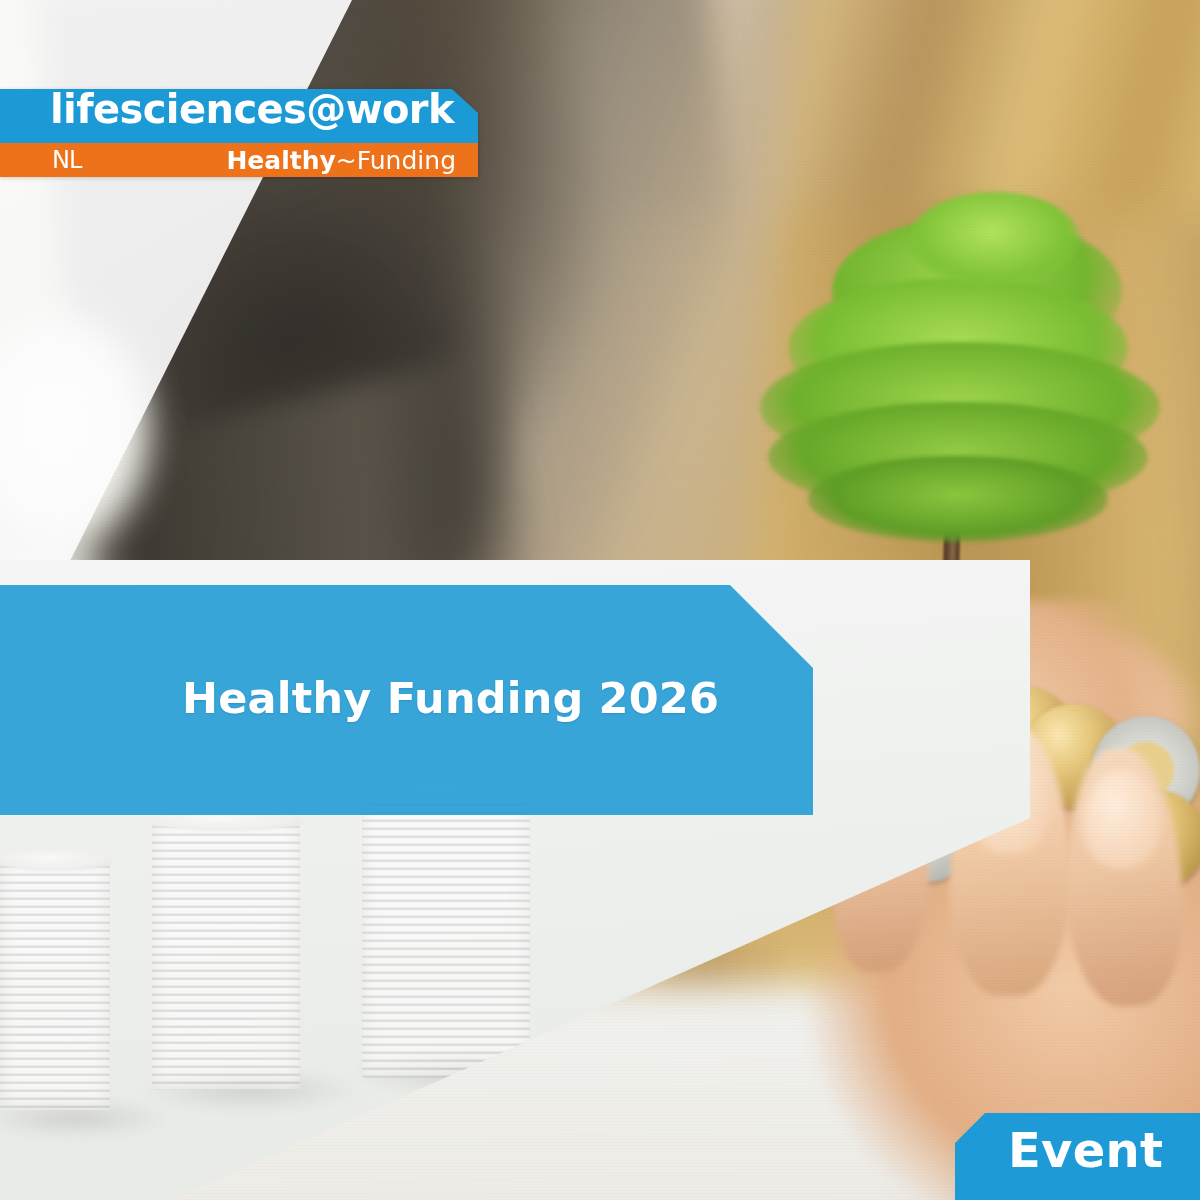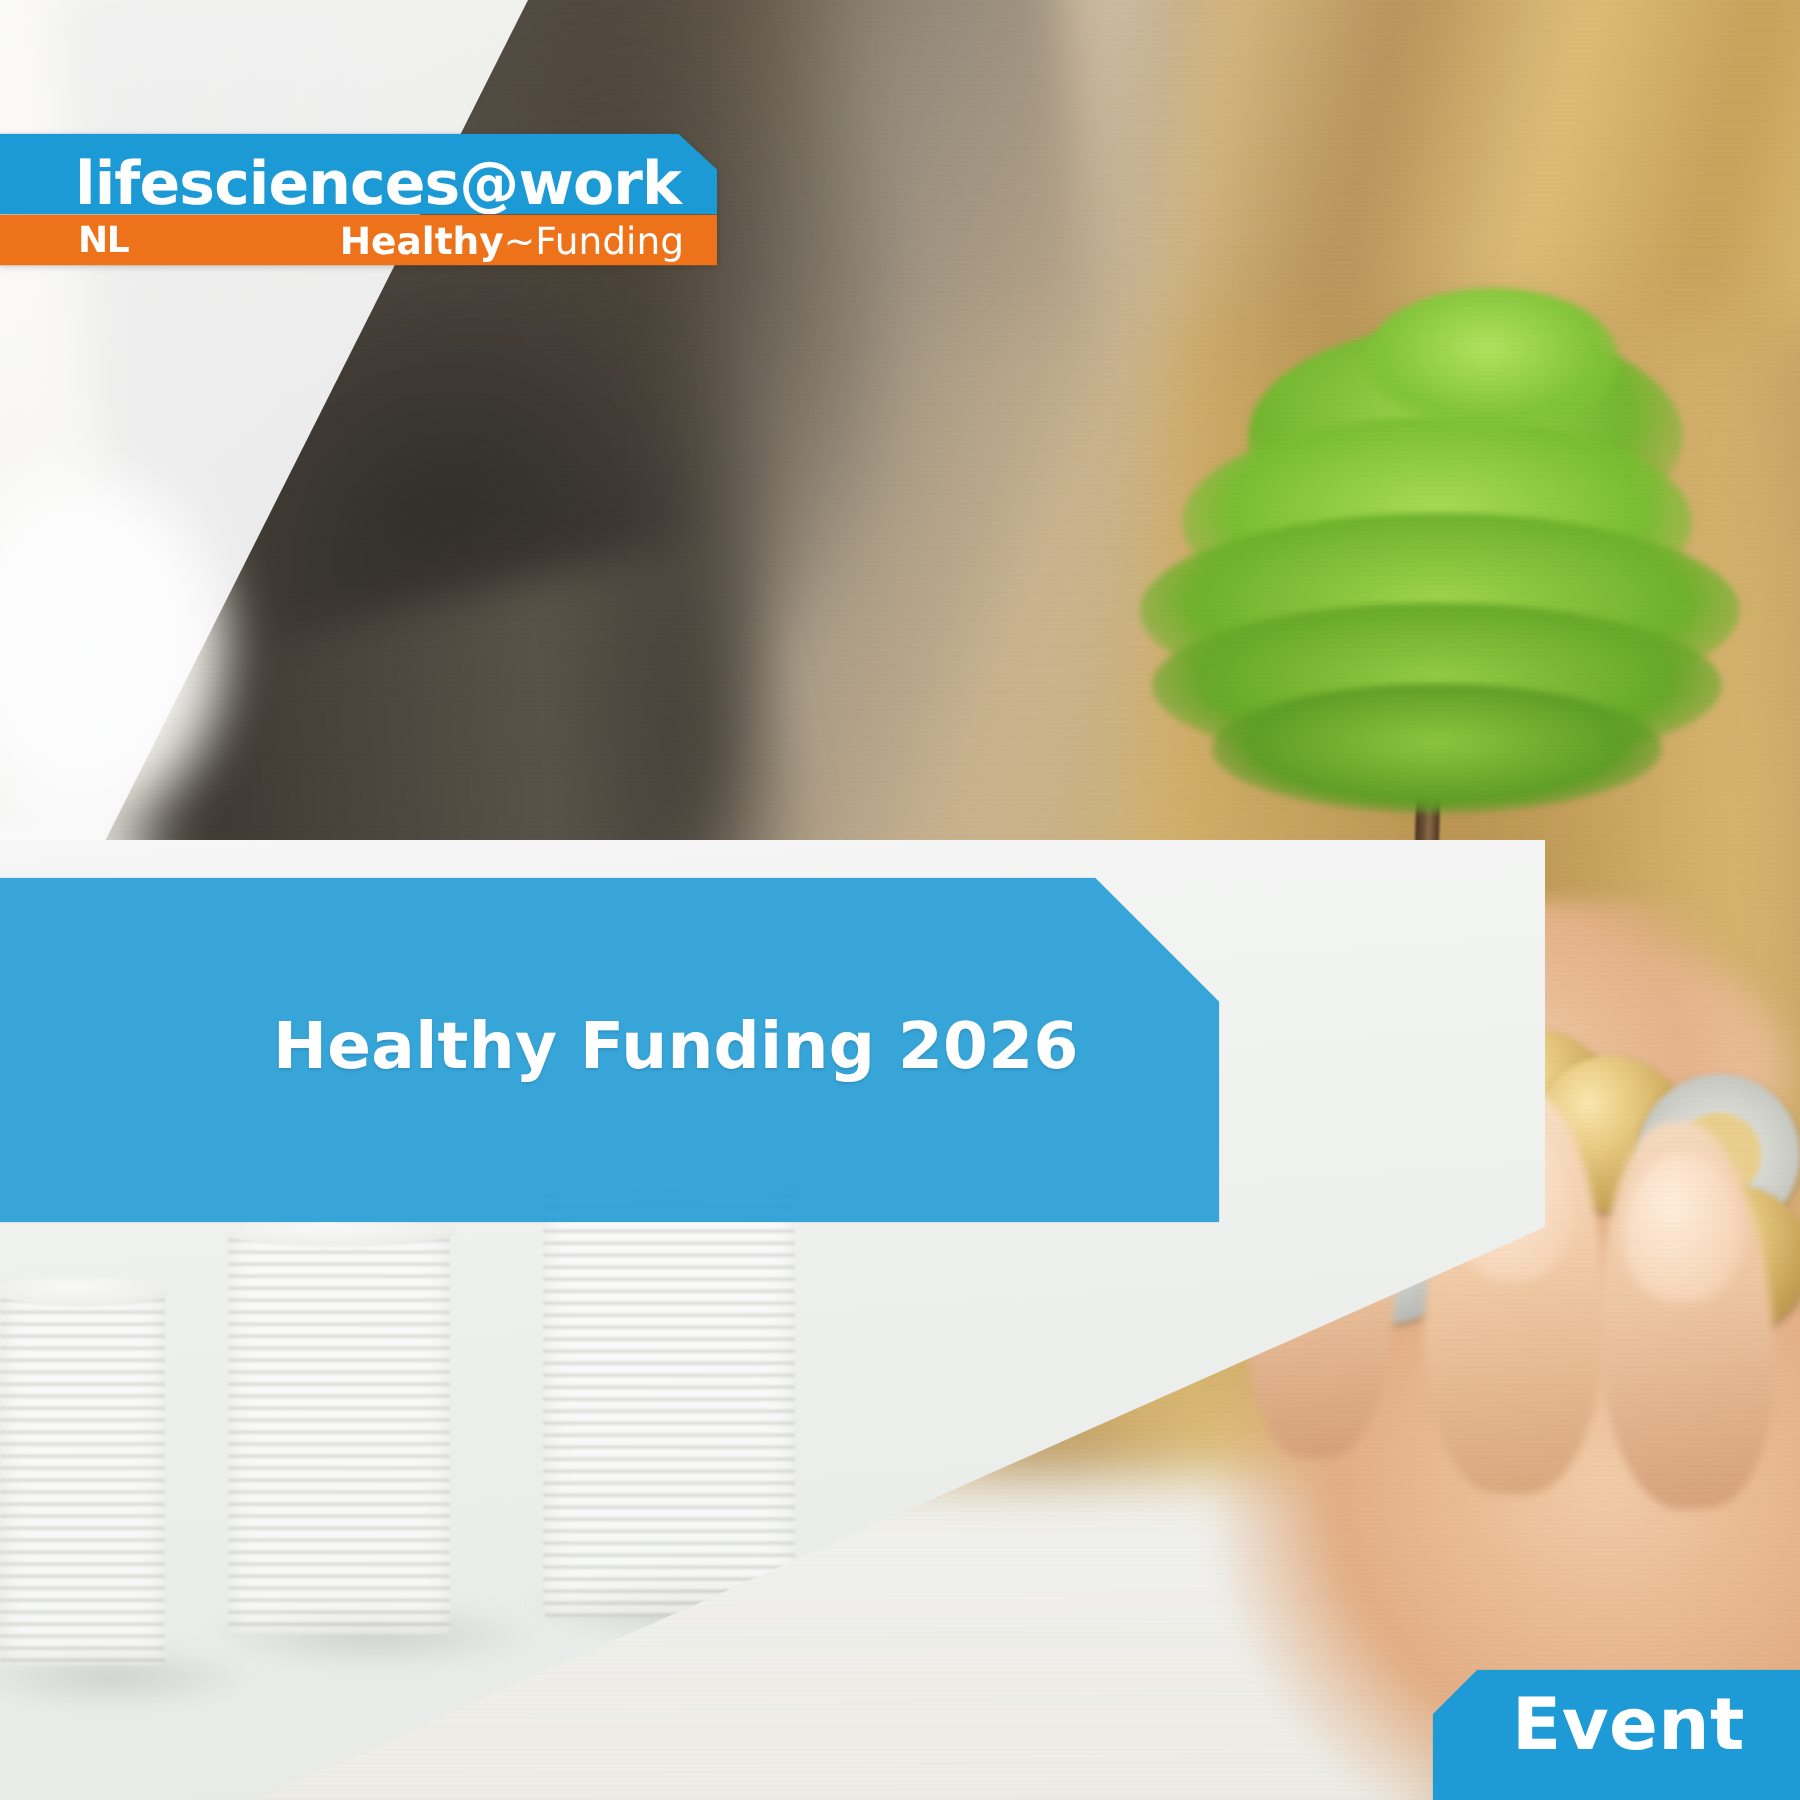--- a/index.html
+++ b/index.html
@@ -180,34 +180,34 @@
   }
 
   
   .logo{
     position:absolute;left:0;top:89px;width:478px;
     filter:drop-shadow(0 1px 2px rgba(0,0,0,.18));
   }
   .logo-blue{
     position:relative;height:54px;background:#1b9ad6;
     clip-path:polygon(0 0, 452px 0, 478px 24px, 478px 54px, 0 54px);
-    display:flex;align-items:flex-end;
+    display:flex;align-items:flex-start;
   }
   .logo-blue span{
     color:#fff;font-size:40px;font-weight:700;letter-spacing:-.6px;
     margin-left:50px;line-height:1;
     font-family:"DejaVu Sans","Liberation Sans",sans-serif;
   }
   .logo-orange{
     position:relative;height:34px;background:#ee7219;width:478px;
     clip-path:polygon(0 0, 478px 0, 478px 34px, 0 34px);
     display:flex;align-items:center;
   }
   .logo-nl{
-    color:#fff;font-size:24px;font-weight:700;margin-left:52px;letter-spacing:-1px;line-height:1;
+    color:#fff;font-size:24px;font-weight:400;margin-left:52px;letter-spacing:-1px;line-height:1;
   }
   .logo-hh{
     position:absolute;right:22px;color:#fff;font-size:25px;line-height:1;white-space:nowrap;
   }
   .logo-hh b{font-weight:700;}
   .logo-hh i{font-style:normal;font-weight:400;}
 
   
   .title-banner{
     position:absolute;left:0;top:585px;width:813px;height:230px;

